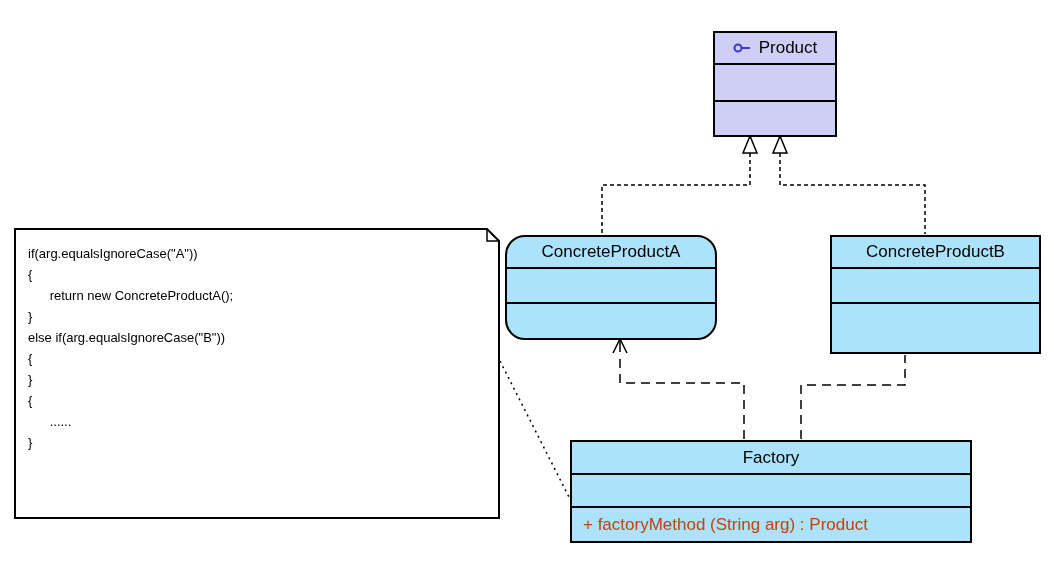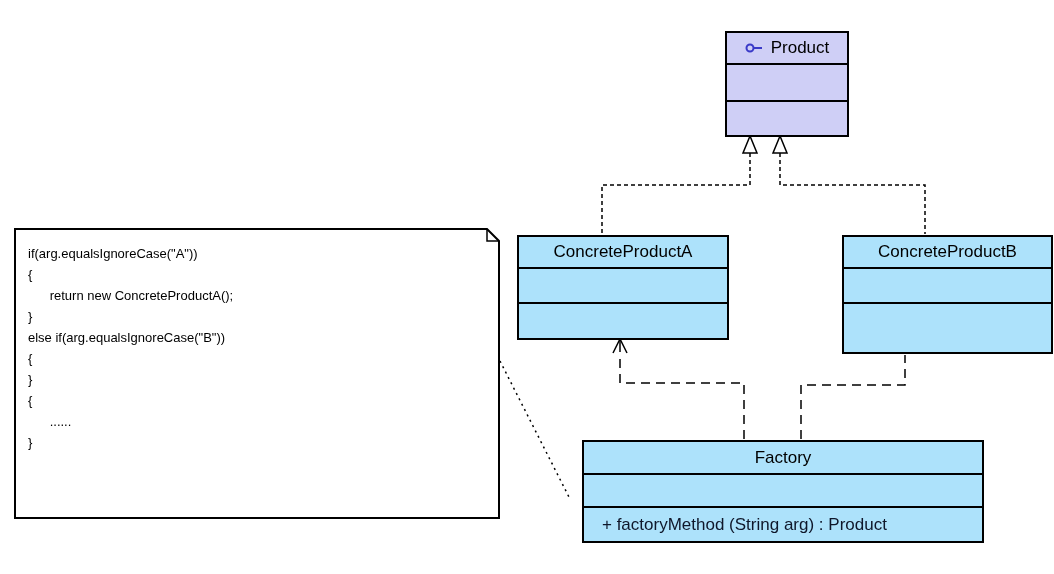--- a/index.html
+++ b/index.html
@@ -10,41 +10,41 @@
     font-family:"Liberation Sans", sans-serif;
     overflow:hidden;
   }
   svg.layer { position:absolute; left:0; top:0; width:1054px; height:574px; }
 
   
   .uml-class {
     position:absolute;
     border:2px solid #000;
     box-sizing:border-box;
-    display:flex; flex-direction:column;margin-left:12px;
+    display:flex; flex-direction:column;
   }
   .fill-interface { background:#cfcff6; }
   .fill-class     { background:#ade2fb; }
   .compartment { box-sizing:border-box; }
   .c-title {
     border-bottom:2px solid #000;
     display:flex; align-items:center; justify-content:center;
     font-size:17px; color:#000; gap:6px;
   }
   .c-attrs { border-bottom:2px solid #000; }
   .c-ops   { display:flex; align-items:center; }
-  .op-text { font-size:17px; color:#0f172a; padding-left:18px; white-space:pre; }
+  .op-text { font-size:17px; color:#c2410c; padding-left:11px; white-space:pre; }
 
   
   #cls-product  { left:713px; top:31px;  width:124px; height:106px; }
   #cls-product .c-title { height:32px; }
   #cls-product .c-attrs { height:37px; }
   #cls-product .c-ops   { flex:1; }
 
-  #cls-cpa { left:505px; top:235px; width:212px; height:105px; }
+  #cls-cpa { left:505px; top:235px; width:212px; height:105px;border-radius:20px; }
   #cls-cpb { left:830px; top:235px; width:211px; height:119px; }
   #cls-cpa .c-title, #cls-cpb .c-title { height:32px; }
   #cls-cpa .c-attrs, #cls-cpb .c-attrs { height:35px; }
   #cls-cpa .c-ops,   #cls-cpb .c-ops   { flex:1; }
 
   #cls-factory { left:570px; top:440px; width:402px; height:103px; }
   #cls-factory .c-title { height:33px; }
   #cls-factory .c-attrs { height:33px; }
   #cls-factory .c-ops   { flex:1; }
 

